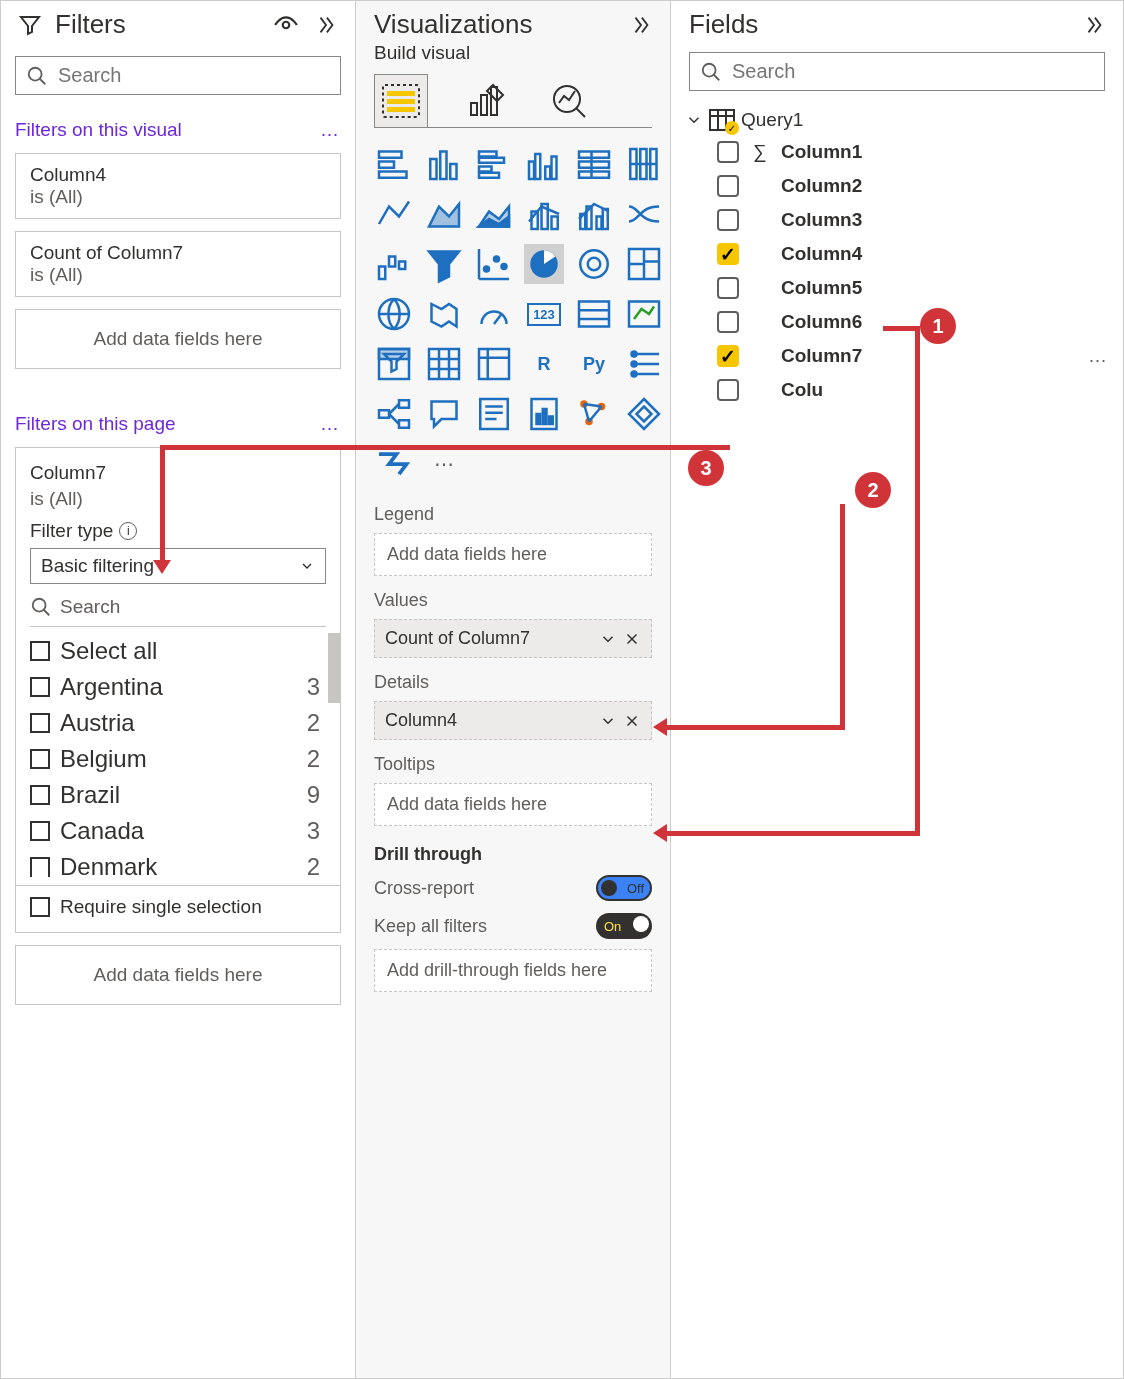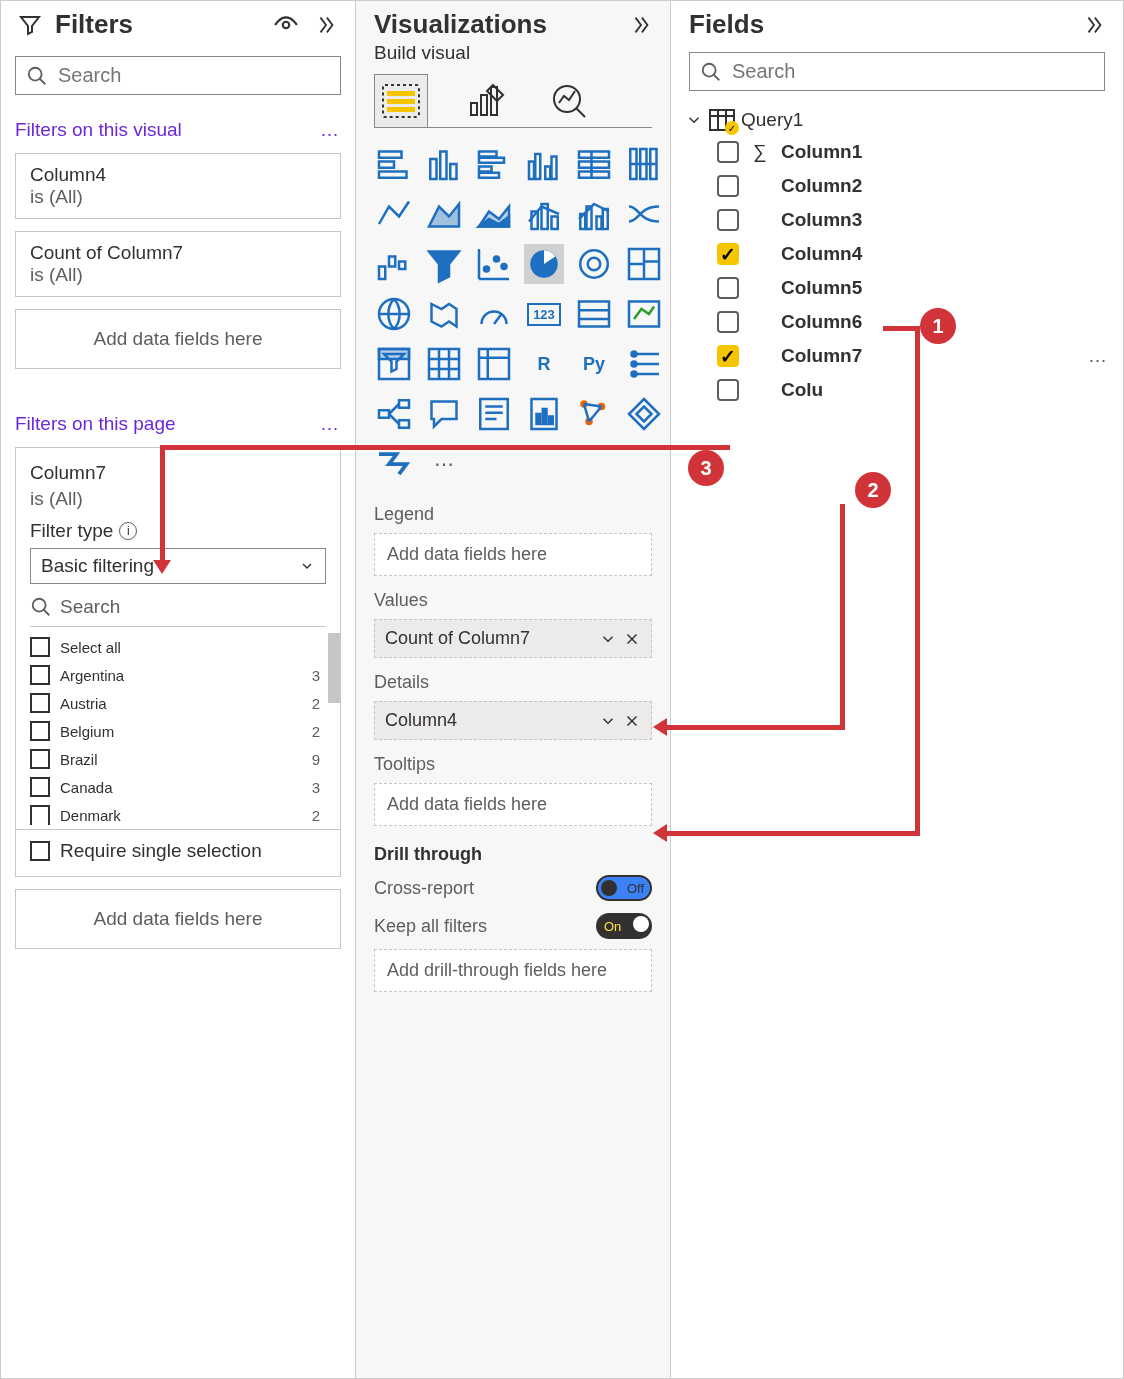--- a/index.html
+++ b/index.html
@@ -26,21 +26,21 @@
   .pane-fields { flex: 1; }
 
   .pane-header {
     display: flex;
     align-items: center;
     padding: 8px 14px 12px 14px;
     gap: 10px;
   }
   .pane-title {
     font-size: 26px;
-    font-weight: 700;
+    font-weight: 400;
     flex: 1;
   }
   .pane-icon-btn {
     width: 30px; height: 30px;
     display:flex; align-items:center; justify-content:center;
     color:#323130;
   }
 
   .search-box {
     margin: 4px 14px 14px 14px;
@@ -113,21 +113,21 @@
     margin: 6px 0 0 0;
     max-height: 260px;
     overflow:hidden;
     position:relative;
     border-bottom:1px solid #c8c6c4;
   }
   .chk-row {
     display:flex; align-items:center;
     padding: 4px 14px;
     gap:10px;
-    font-size:15px;
+    font-size:24px;
   }
   .chk-row .count { margin-left:auto; color:#605e5c; padding-right:6px;}
   .chk { width:20px; height:20px; border:2px solid #323130;}
   .chk.half { border-bottom-width:0;}
   .scroll-thumb {
     position:absolute; right:0; top:0; width:12px; height:70px;
     background:#c8c6c4;
   }
   .req-row {
     display:flex; align-items:center; gap:10px;

